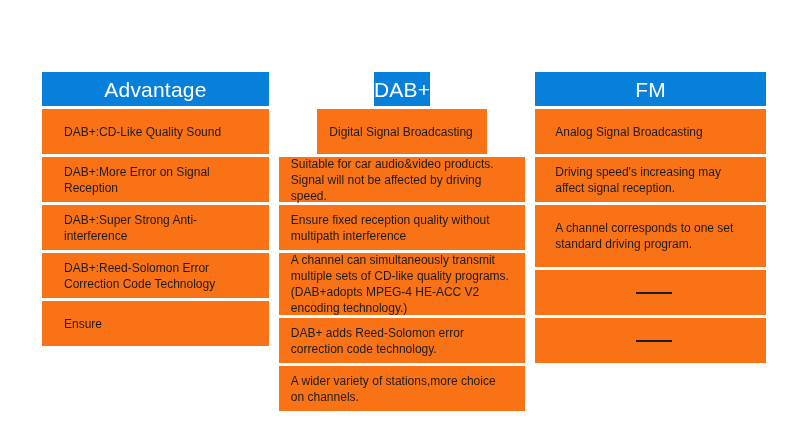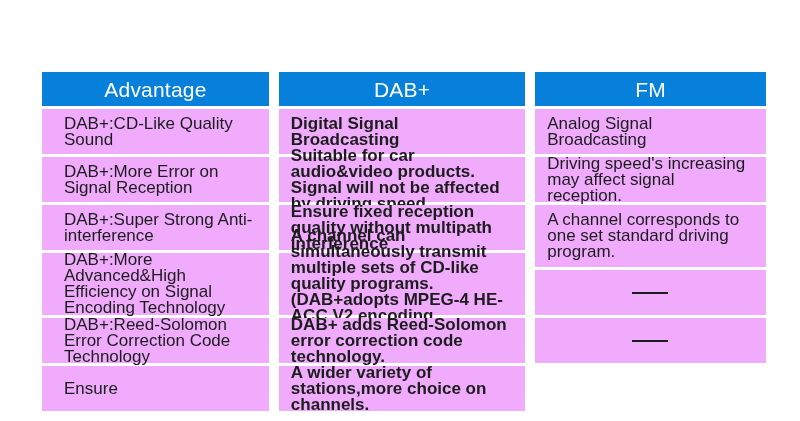--- a/index.html
+++ b/index.html
@@ -29,48 +29,48 @@
     display: flex;
     flex-direction: row;
     gap: 10px;
   }
   .column {
     display: flex;
     flex-direction: column;
     gap: 3px;
   }
   .col-advantage { width: 232px; }
-  .col-dabplus   { width: 252px; }
+  .col-dabplus   { width: 252px; align-items: center; }
   .col-fm        { width: 236px; }
 
   .col-head {
     height: 34px;
     background: #0680db;
     color: #ffffff;
     display: flex;
     align-items: center;
     justify-content: center;
     font-size: 21px;
     font-weight: 400;
     letter-spacing: 0.2px;
     line-height: 1;
   }
 
   .cell {
-    background: #f0abfc;
+    background: #f97316;
     color: #1c1c1c;
-    font-size: 17px;
+    font-size: 12px;
     line-height: 16px;
     display: flex;
     align-items: center;
     box-sizing: border-box;
     padding: 6px 14px 6px 22px;
   }
-  .col-dabplus .cell { padding-left: 12px; padding-right: 14px; font-weight: bold; }
-  .col-fm .cell      { padding-left: 12px; padding-right: 14px; }
+  .col-dabplus .cell { padding-left: 12px; padding-right: 14px; }
+  .col-fm .cell      { padding-left: 20px; padding-right: 14px; }
 
   
   .r1 { height: 45px; }
   .r2 { height: 45px; }
   .r3 { height: 45px; }
   .r4 { height: 62px; }
   .r5 { height: 45px; }
   .r6 { height: 45px; }
 
   .dash-cell { justify-content: center; }
@@ -85,21 +85,20 @@
 <body>
 
 <div class="sheet">
   <div class="table">
 
     <div class="column col-advantage">
       <div class="col-head">Advantage</div>
       <div class="cell r1">DAB+:CD-Like Quality Sound</div>
       <div class="cell r2">DAB+:More Error on Signal Reception</div>
       <div class="cell r3">DAB+:Super Strong Anti-interference</div>
-      <div class="cell r4">DAB+:More Advanced&amp;High Efficiency on Signal Encoding Technology</div>
       <div class="cell r5">DAB+:Reed-Solomon Error Correction Code Technology</div>
       <div class="cell r6">Ensure</div>
     </div>
 
     <div class="column col-dabplus">
       <div class="col-head">DAB+</div>
       <div class="cell r1">Digital Signal Broadcasting</div>
       <div class="cell r2">Suitable for car audio&amp;video products. Signal will not be affected by driving speed.</div>
       <div class="cell r3">Ensure fixed reception quality without multipath interference</div>
       <div class="cell r4">A channel can simultaneously transmit multiple sets of CD-like quality programs. (DAB+adopts MPEG-4 HE-ACC V2 encoding technology.)</div>

